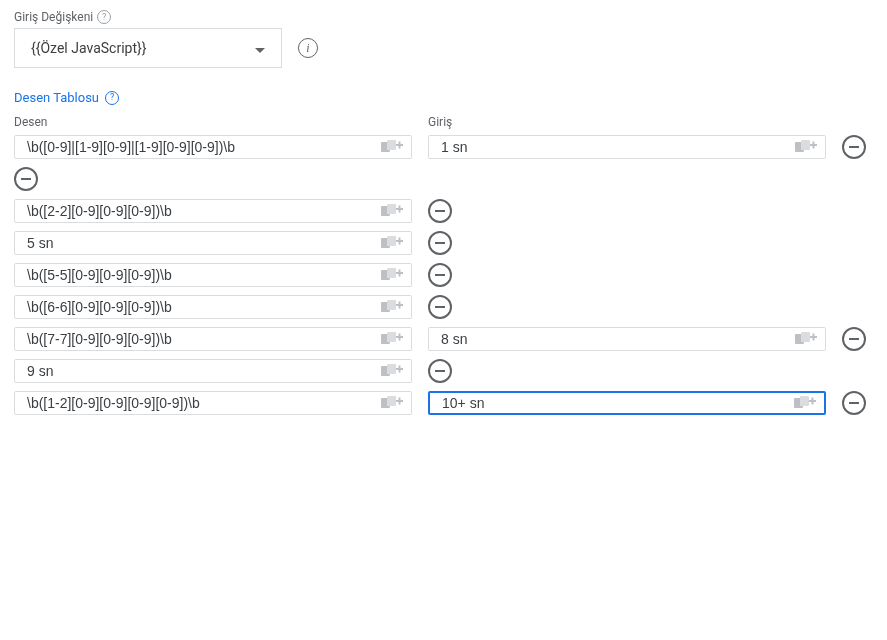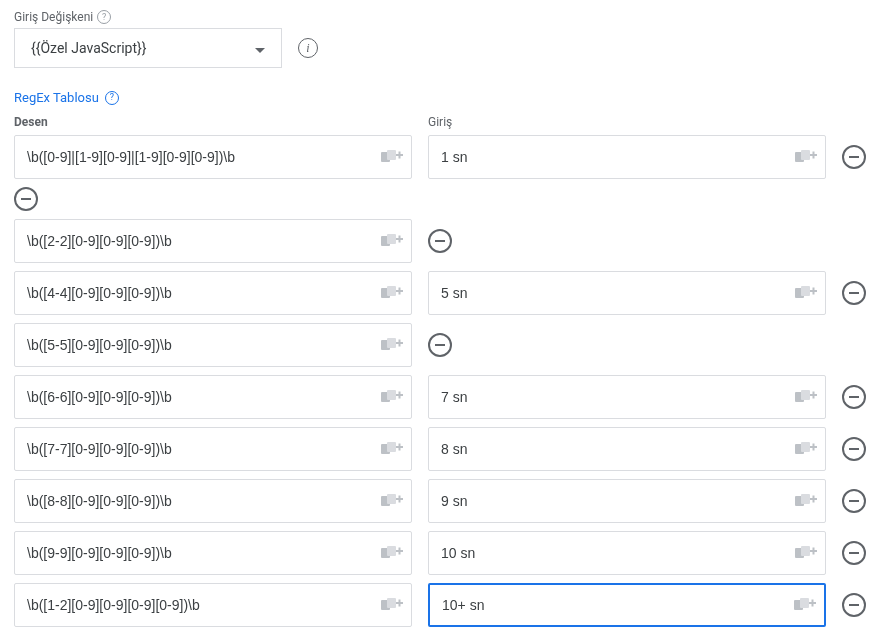--- a/index.html
+++ b/index.html
@@ -81,32 +81,32 @@
     }
     .columns-header {
       display: flex;
       gap: 16px;
       margin-bottom: 6px;
     }
     .col-label {
       color: #5f6368;
       font-size: 12px;
     }
-    .col-pattern { width: 398px; font-weight: bold; }
+    .col-pattern { width: 398px; }
     .col-output { width: 398px; }
     .row {
       display: flex;
       gap: 16px;
       margin-bottom: 8px;
       align-items: center;
     }
     .tfield {
       position: relative;
       width: 398px;
-      height: 44px;
+      height: 24px;
       border: 1px solid #dadce0;
       border-radius: 2px;
       background: #fff;
       display: flex;
       align-items: center;
     }
     .tfield.focused {
       border: 2px solid #1a73e8;
     }
     .tfield input {
@@ -163,21 +163,21 @@
     <span class="caret">
       <svg width="10" height="5" viewBox="0 0 10 5">
           <path d="M0 0 L5 5 L10 0 Z" fill="#5f6368"></path>
         </svg>
     </span>
   </div>
   <span class="info-icon">i</span>
 </div>
 
 <div class="regex-table-label">
-  <span>RegEx Tablosu</span>
+  <span>Desen Tablosu</span>
   <span class="help-icon">?</span>
 </div>
 
 <div class="columns-header">
   <div class="col-label col-pattern">Desen</div>
   <div class="col-label col-output">Giriş</div>
 </div>
 
 <div id="rows">
     <div class="row">
@@ -223,31 +223,20 @@
   <rect x="17.5" y="1.5" width="2" height="7" fill="#bdc1c6"></rect>
 </svg>
         </span>
       </div>
       <div class="remove-btn">
         <div class="minus"></div>
       </div>
     </div>
     <div class="row">
       <div class="tfield">
-        <input value="\b([4-4][0-9][0-9][0-9])\b" style="">
-        <span class="var-icon">
-          <svg width="22" height="14" viewBox="0 0 22 14">
-  <rect x="0" y="2" width="9" height="10" rx="1" fill="#bdc1c6"></rect>
-  <rect x="6" y="0" width="9" height="10" rx="1" fill="#dadce0"></rect>
-  <rect x="15" y="4" width="7" height="2" fill="#bdc1c6"></rect>
-  <rect x="17.5" y="1.5" width="2" height="7" fill="#bdc1c6"></rect>
-</svg>
-        </span>
-      </div>
-      <div class="tfield">
         <input value="5 sn" style="">
         <span class="var-icon">
           <svg width="22" height="14" viewBox="0 0 22 14">
   <rect x="0" y="2" width="9" height="10" rx="1" fill="#bdc1c6"></rect>
   <rect x="6" y="0" width="9" height="10" rx="1" fill="#dadce0"></rect>
   <rect x="15" y="4" width="7" height="2" fill="#bdc1c6"></rect>
   <rect x="17.5" y="1.5" width="2" height="7" fill="#bdc1c6"></rect>
 </svg>
         </span>
       </div>
@@ -276,31 +265,20 @@
         <input value="\b([6-6][0-9][0-9][0-9])\b" style="">
         <span class="var-icon">
           <svg width="22" height="14" viewBox="0 0 22 14">
   <rect x="0" y="2" width="9" height="10" rx="1" fill="#bdc1c6"></rect>
   <rect x="6" y="0" width="9" height="10" rx="1" fill="#dadce0"></rect>
   <rect x="15" y="4" width="7" height="2" fill="#bdc1c6"></rect>
   <rect x="17.5" y="1.5" width="2" height="7" fill="#bdc1c6"></rect>
 </svg>
         </span>
       </div>
-      <div class="tfield">
-        <input value="7 sn" style="">
-        <span class="var-icon">
-          <svg width="22" height="14" viewBox="0 0 22 14">
-  <rect x="0" y="2" width="9" height="10" rx="1" fill="#bdc1c6"></rect>
-  <rect x="6" y="0" width="9" height="10" rx="1" fill="#dadce0"></rect>
-  <rect x="15" y="4" width="7" height="2" fill="#bdc1c6"></rect>
-  <rect x="17.5" y="1.5" width="2" height="7" fill="#bdc1c6"></rect>
-</svg>
-        </span>
-      </div>
       <div class="remove-btn">
         <div class="minus"></div>
       </div>
     </div>
     <div class="row">
       <div class="tfield">
         <input value="\b([7-7][0-9][0-9][0-9])\b" style="">
         <span class="var-icon">
           <svg width="22" height="14" viewBox="0 0 22 14">
   <rect x="0" y="2" width="9" height="10" rx="1" fill="#bdc1c6"></rect>
@@ -320,59 +298,21 @@
   <rect x="17.5" y="1.5" width="2" height="7" fill="#bdc1c6"></rect>
 </svg>
         </span>
       </div>
       <div class="remove-btn">
         <div class="minus"></div>
       </div>
     </div>
     <div class="row">
       <div class="tfield">
-        <input value="\b([8-8][0-9][0-9][0-9])\b" style="">
-        <span class="var-icon">
-          <svg width="22" height="14" viewBox="0 0 22 14">
-  <rect x="0" y="2" width="9" height="10" rx="1" fill="#bdc1c6"></rect>
-  <rect x="6" y="0" width="9" height="10" rx="1" fill="#dadce0"></rect>
-  <rect x="15" y="4" width="7" height="2" fill="#bdc1c6"></rect>
-  <rect x="17.5" y="1.5" width="2" height="7" fill="#bdc1c6"></rect>
-</svg>
-        </span>
-      </div>
-      <div class="tfield">
         <input value="9 sn" style="">
-        <span class="var-icon">
-          <svg width="22" height="14" viewBox="0 0 22 14">
-  <rect x="0" y="2" width="9" height="10" rx="1" fill="#bdc1c6"></rect>
-  <rect x="6" y="0" width="9" height="10" rx="1" fill="#dadce0"></rect>
-  <rect x="15" y="4" width="7" height="2" fill="#bdc1c6"></rect>
-  <rect x="17.5" y="1.5" width="2" height="7" fill="#bdc1c6"></rect>
-</svg>
-        </span>
-      </div>
-      <div class="remove-btn">
-        <div class="minus"></div>
-      </div>
-    </div>
-    <div class="row">
-      <div class="tfield">
-        <input value="\b([9-9][0-9][0-9][0-9])\b" style="">
-        <span class="var-icon">
-          <svg width="22" height="14" viewBox="0 0 22 14">
-  <rect x="0" y="2" width="9" height="10" rx="1" fill="#bdc1c6"></rect>
-  <rect x="6" y="0" width="9" height="10" rx="1" fill="#dadce0"></rect>
-  <rect x="15" y="4" width="7" height="2" fill="#bdc1c6"></rect>
-  <rect x="17.5" y="1.5" width="2" height="7" fill="#bdc1c6"></rect>
-</svg>
-        </span>
-      </div>
-      <div class="tfield">
-        <input value="10 sn" style="">
         <span class="var-icon">
           <svg width="22" height="14" viewBox="0 0 22 14">
   <rect x="0" y="2" width="9" height="10" rx="1" fill="#bdc1c6"></rect>
   <rect x="6" y="0" width="9" height="10" rx="1" fill="#dadce0"></rect>
   <rect x="15" y="4" width="7" height="2" fill="#bdc1c6"></rect>
   <rect x="17.5" y="1.5" width="2" height="7" fill="#bdc1c6"></rect>
 </svg>
         </span>
       </div>
       <div class="remove-btn">

